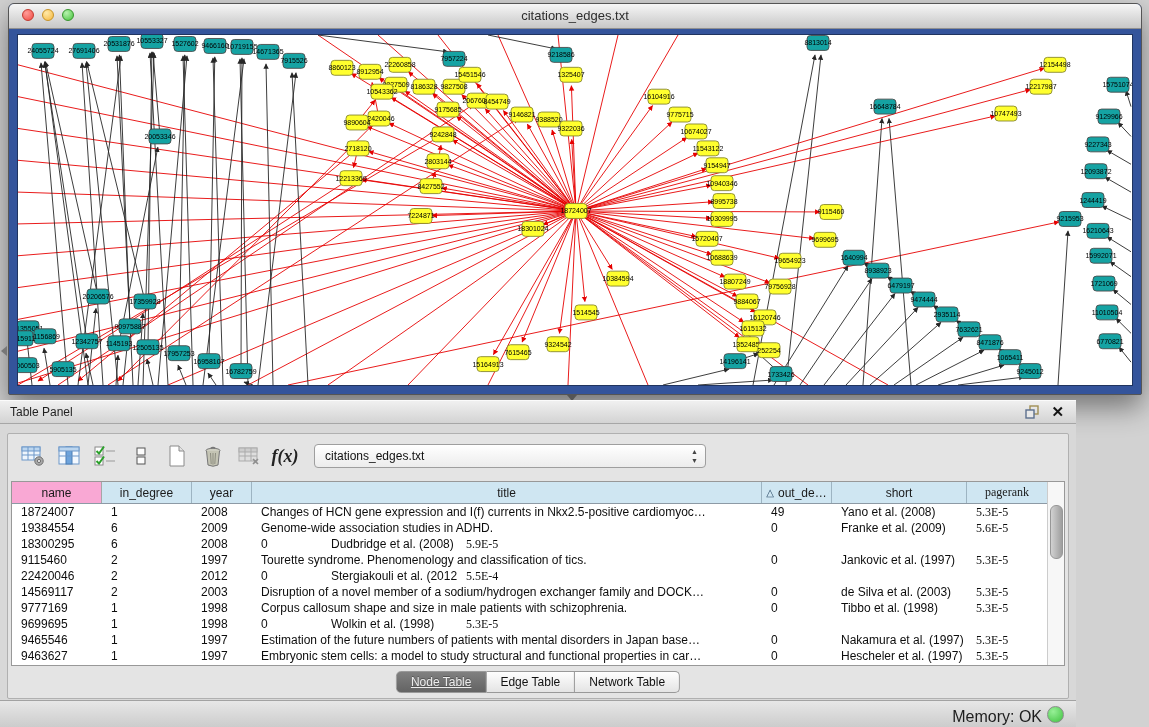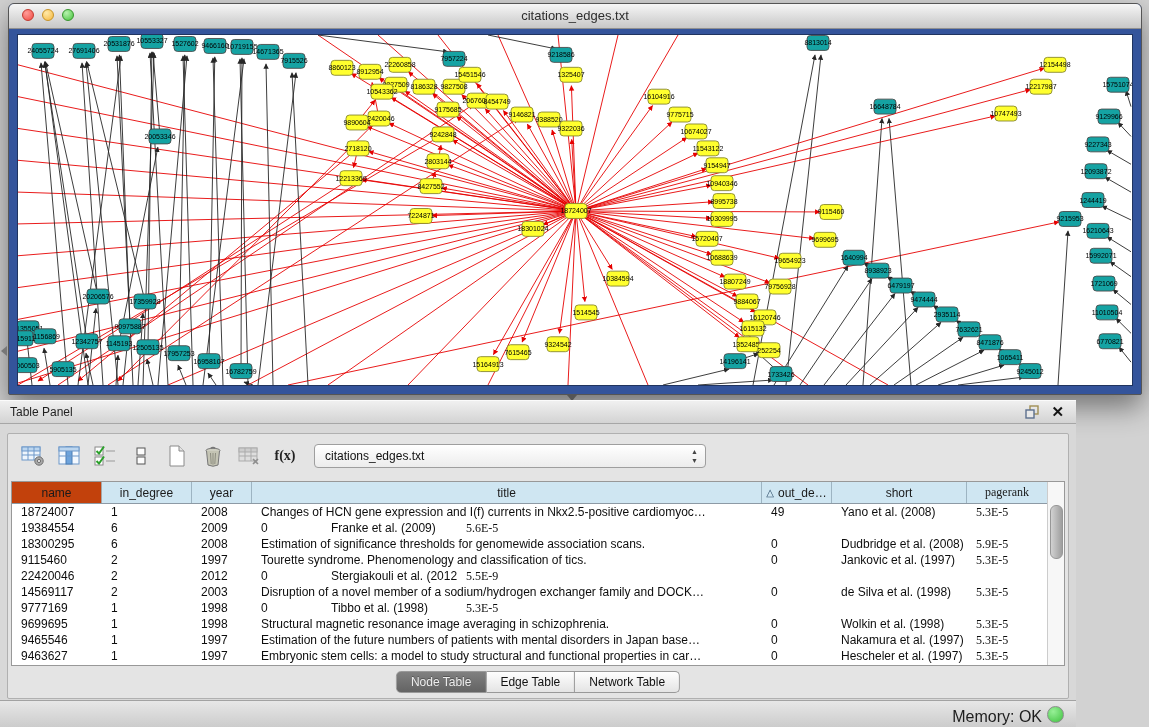--- a/index.html
+++ b/index.html
@@ -32,46 +32,46 @@
        border-top:1px solid #fbfbfb;border-bottom:1px solid #a6a6a6;position:relative;}
   .tp-title{position:absolute;left:10px;top:4px;font-size:12px;color:#1f1f1f;}
   .tp-float{position:absolute;right:36px;top:4px;width:15px;height:14px;}
   .tp-close{position:absolute;right:12px;top:2px;font-size:15px;font-weight:bold;color:#141414;cursor:default;}
 
   .tp-inner{position:absolute;left:7px;right:7px;top:33px;bottom:28px;background:#e4e4e4;
        border:1px solid #b0b0b0;border-radius:2px;}
   .toolbar{position:absolute;left:0;top:0;right:0;height:44px;display:flex;align-items:center;
        padding-left:10px;}
   .tbtn{width:30px;height:28px;display:flex;align-items:center;justify-content:center;margin-right:6px;}
-  .fx{font-family:"Liberation Serif",serif;font-weight:bold;font-size:14px;color:#222;}
+  .fx{font-family:"Liberation Serif",serif;font-style:italic;font-weight:bold;font-size:18px;color:#222;}
   .combo{margin-left:8px;width:380px;height:22px;border:1px solid #9e9e9e;border-radius:4px;
        background:linear-gradient(#ffffff,#ececec);position:relative;font-size:12px;line-height:22px;
        padding-left:10px;color:#111;box-shadow:inset 0 1px 0 #fff;}
   .combo .arrows{position:absolute;right:7px;top:2px;font-size:7px;color:#444;line-height:9px;text-align:center;}
 
   .dtable{position:absolute;left:3px;right:3px;top:47px;height:183px;background:#fff;
        border:1px solid #989898;display:flex;flex-direction:column;font-size:12px;position:absolute;}
   .thead{display:flex;height:21px;background:#cfe6f2;border-bottom:1px solid #8d9aa5;padding-right:16px;}
   .hcell{box-sizing:border-box;border-right:1px solid #9db4c2;display:flex;align-items:center;
        justify-content:center;color:#1a1a1a;white-space:nowrap;overflow:hidden;}
-  .hcell.sel{background:#c2410c;border-right-color:#a6a6a6;}
+  .hcell.sel{background:#f9a8d4;border-right-color:#a6a6a6;}
   .sort{font-size:10px;margin-right:4px;color:#2a4a66;}
   .tbody{flex:1;overflow:hidden;position:relative;}
   .trow{display:flex;height:16px;line-height:16px;padding-right:16px;}
   .tcell{box-sizing:border-box;padding-left:9px;white-space:nowrap;overflow:hidden;color:#0d0d0d;}
   .c0{width:90px;}.c1{width:90px;}.c2{width:60px;}.c3{width:510px;}.c4{width:70px;}.c5{width:135px;align-items:center;}
   .c6{flex:1;font-family:Liberation Serif, serif;}
   .vscroll{position:absolute;right:0;top:0;bottom:0;width:16px;background:#f7f7f7;border-left:1px solid #cccccc;}
   .vthumb{position:absolute;top:23px;left:2px;width:11px;height:52px;border-radius:6px;
        background:linear-gradient(90deg,#d2d2d2,#9e9e9e);border:1px solid #979797;}
 
   .tabs{position:absolute;bottom:5px;left:50%;transform:translateX(-50%);display:flex;}
   .tab{height:20px;line-height:20px;padding:0 14px;font-size:12px;color:#111;
        background:linear-gradient(#fefefe,#e4e4e4);border:1px solid #999;border-left:none;cursor:default;}
-  .tab:first-child{border-left:1px solid #999;border-radius:5px 0 0 5px;}
+  .tab:first-child{border-left:1px solid #999;border-radius:5px 0 0 5px;text-decoration:underline;}
   .tab:last-child{border-radius:0 5px 5px 0;}
   .tab.sel{background:linear-gradient(#808080,#636363);color:#ededed;text-shadow:0 -1px 0 #555;}
 
   .statusbar{position:absolute;left:0;right:0;bottom:0;height:26px;
        background:linear-gradient(#e7e7e7,#cccccc);border-top:1px solid #a2a2a2;}
   .mem{position:absolute;right:34px;top:7px;font-size:16px;color:#1d1d1d;}
   .memdot{position:absolute;right:12px;top:5px;width:15px;height:15px;border-radius:50%;
        background:radial-gradient(circle at 35% 30%,#97f097,#3fc23f);border:1px solid #8b8b8b;}
 </style>
 </head>
@@ -589,72 +589,72 @@
             <div class="tcell c2">2008</div>
             <div class="tcell c3">Changes of HCN gene expression and I(f) currents in Nkx2.5-positive cardiomyoc…</div>
             <div class="tcell c4">49</div>
             <div class="tcell c5">Yano et al. (2008)</div>
             <div class="tcell c6">5.3E-5</div>
           </div>
           <div class="trow">
             <div class="tcell c0">19384554</div>
             <div class="tcell c1">6</div>
             <div class="tcell c2">2009</div>
+            <div class="tcell c3">Genome-wide association studies in ADHD.</div>
             <div class="tcell c4">0</div>
             <div class="tcell c5">Franke et al. (2009)</div>
             <div class="tcell c6">5.6E-5</div>
           </div>
           <div class="trow">
             <div class="tcell c0">18300295</div>
             <div class="tcell c1">6</div>
             <div class="tcell c2">2008</div>
-            <div class="tcell c3">Estimation of significance thresholds for genomewide association scans.</div>
             <div class="tcell c4">0</div>
             <div class="tcell c5">Dudbridge et al. (2008)</div>
             <div class="tcell c6">5.9E-5</div>
           </div>
           <div class="trow">
             <div class="tcell c0">9115460</div>
             <div class="tcell c1">2</div>
             <div class="tcell c2">1997</div>
             <div class="tcell c3">Tourette syndrome. Phenomenology and classification of tics.</div>
             <div class="tcell c4">0</div>
             <div class="tcell c5">Jankovic et al. (1997)</div>
             <div class="tcell c6">5.3E-5</div>
           </div>
           <div class="trow">
             <div class="tcell c0">22420046</div>
             <div class="tcell c1">2</div>
             <div class="tcell c2">2012</div>
             <div class="tcell c4">0</div>
             <div class="tcell c5">Stergiakouli et al. (2012)</div>
-            <div class="tcell c6">5.5E-9</div>
+            <div class="tcell c6">5.5E-4</div>
           </div>
           <div class="trow">
             <div class="tcell c0">14569117</div>
             <div class="tcell c1">2</div>
             <div class="tcell c2">2003</div>
             <div class="tcell c3">Disruption of a novel member of a sodium/hydrogen exchanger family and DOCK…</div>
             <div class="tcell c4">0</div>
-            <div class="tcell c5">de Silva et al. (1998)</div>
+            <div class="tcell c5">de Silva et al. (2003)</div>
             <div class="tcell c6">5.3E-5</div>
           </div>
           <div class="trow">
             <div class="tcell c0">9777169</div>
             <div class="tcell c1">1</div>
             <div class="tcell c2">1998</div>
+            <div class="tcell c3">Corpus callosum shape and size in male patients with schizophrenia.</div>
             <div class="tcell c4">0</div>
             <div class="tcell c5">Tibbo et al. (1998)</div>
             <div class="tcell c6">5.3E-5</div>
           </div>
           <div class="trow">
             <div class="tcell c0">9699695</div>
             <div class="tcell c1">1</div>
             <div class="tcell c2">1998</div>
-            <div class="tcell c3">Structural magnetic resonance image averaging in schizophrenia.</div>
             <div class="tcell c4">0</div>
             <div class="tcell c5">Wolkin et al. (1998)</div>
             <div class="tcell c6">5.3E-5</div>
           </div>
           <div class="trow">
             <div class="tcell c0">9465546</div>
             <div class="tcell c1">1</div>
             <div class="tcell c2">1997</div>
             <div class="tcell c3">Estimation of the future numbers of patients with mental disorders in Japan base…</div>
             <div class="tcell c4">0</div>

